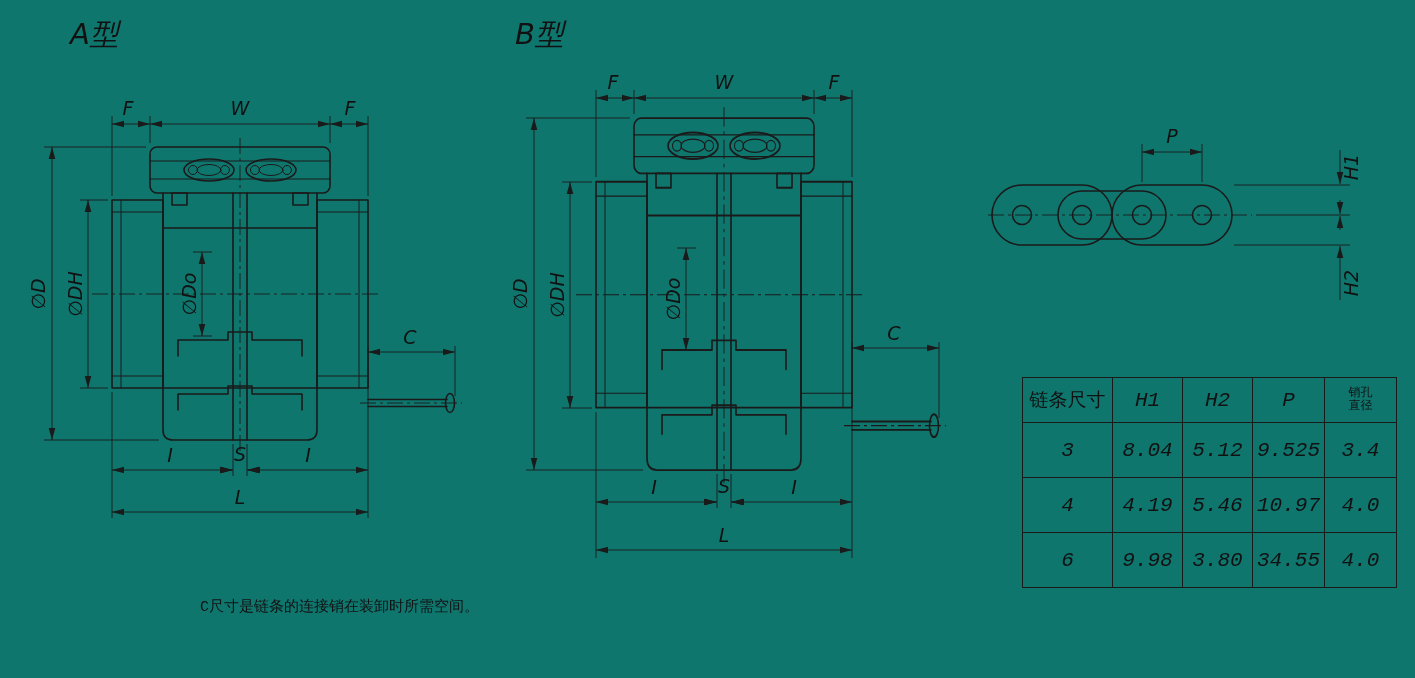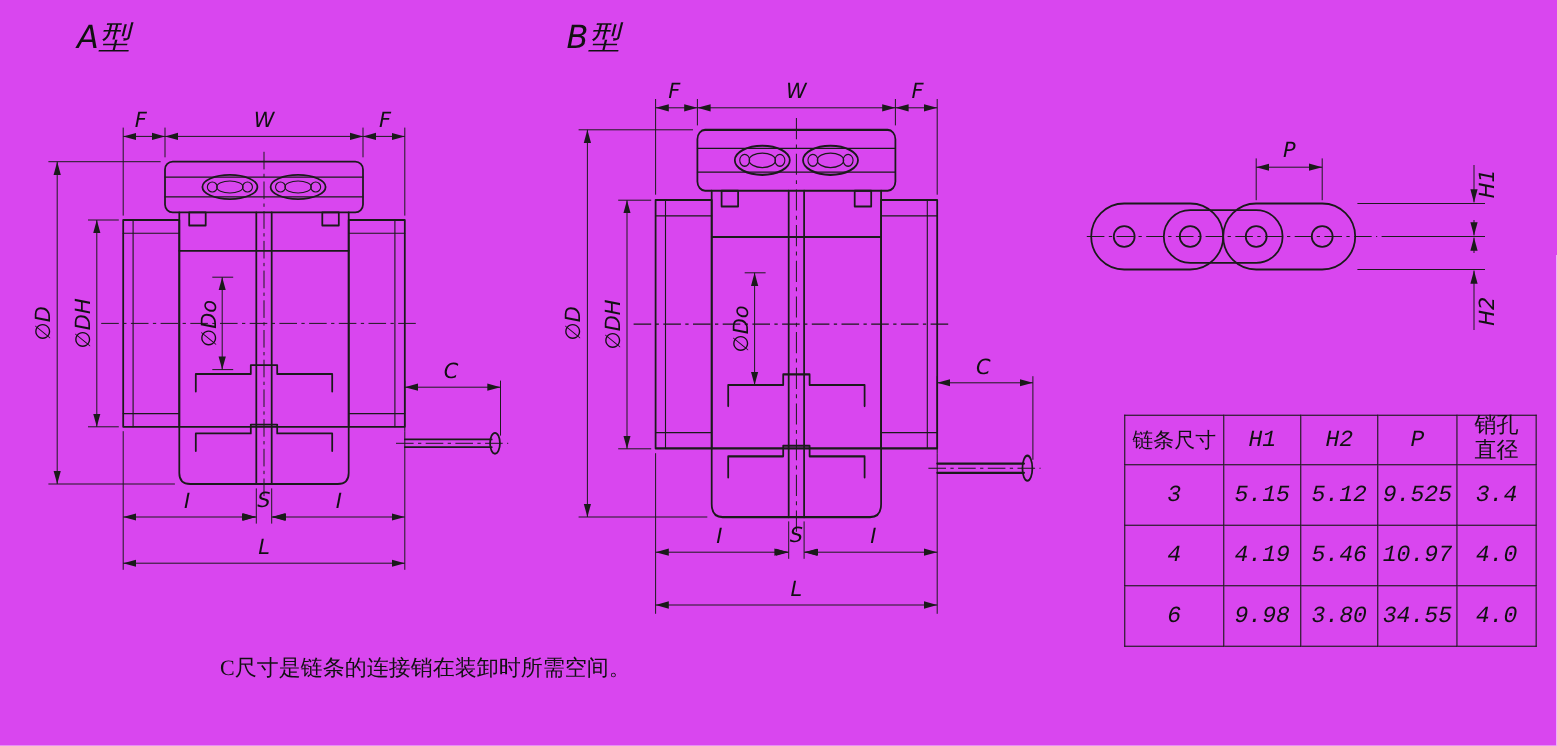--- a/index.html
+++ b/index.html
@@ -1,39 +1,39 @@
 <!DOCTYPE html>
 <html><head>
 <meta charset="utf-8">
 <style>
   html,body{margin:0;padding:0;background:#fff;}
-  .page{position:relative;width:1415px;height:678px;background:#d946ef;overflow:hidden;
+  .page{position:relative;width:1415px;height:678px;background:#0f766e;overflow:hidden;
         font-family:"DejaVu Sans",sans-serif;color:#111;}
   svg{position:absolute;left:0;top:0;}
   
   .outline{stroke:#1a1a1a;stroke-width:1.6;fill:none;stroke-linejoin:round;stroke-linecap:round;}
   .outline .thin{stroke-width:1;}
   .cl{stroke:#1a1a1a;stroke-width:0.9;fill:none;stroke-dasharray:16 4 3 4;}
   .dim line{stroke:#1a1a1a;stroke-width:0.9;fill:none;}
   .arr2{marker-start:url(#arw);marker-end:url(#arw);}
   .arrE{marker-end:url(#arw);}
   text{fill:#111;font-family:"DejaVu Sans",sans-serif;font-style:italic;font-size:19px;text-anchor:middle;}
   text.title{font-size:29px;text-anchor:start;}
   
   .spec-table{position:absolute;left:1022px;top:377px;border-collapse:collapse;table-layout:fixed;}
   .spec-table th,.spec-table td{border:1.8px solid #1a1a1a;text-align:center;vertical-align:middle;
         padding:0;font-weight:normal;font-family:Liberation Mono, monospace;}
   .spec-table th{height:44px;}
   .spec-table td{height:54px;}
   .cjk{font-size:19px;font-style:normal;font-family:"Liberation Sans",sans-serif;}
-  .cjk.small{font-size:20px;line-height:1.1;white-space:pre-line;margin-top:24px;}
+  .cjk.small{font-size:12px;line-height:1.1;white-space:pre-line;margin-top:24px;}
   .it{font-style:italic;font-size:21px;font-family:"DejaVu Sans",sans-serif;}
   
-  .notes{position:absolute;left:200px;top:592px;font-size:20px;line-height:32px;
-        font-family:Liberation Serif, serif;color:#111;text-align:center;}
+  .notes{position:absolute;left:200px;top:592px;font-size:15px;line-height:32px;
+        font-family:Liberation Mono, monospace;color:#111;text-align:center;}
 </style>
 </head>
 <body>
 
 <div class="page">
 <svg width="1415" height="678" viewBox="0 0 1415 678">
   <defs>
     <marker id="arw" markerUnits="userSpaceOnUse" markerWidth="13" markerHeight="9" refX="12" refY="4.5" orient="auto-start-reverse">
       <path d="M0,1.2 L12,4.5 L0,7.8 Z" fill="#1a1a1a"></path>
     </marker>
@@ -235,21 +235,21 @@
         <tr>
     <th class="cjk">链条尺寸</th>
     <th class="it">H1</th>
     <th class="it">H2</th>
     <th class="it">P</th>
     <th class="cjk small">销孔
 直径</th>
   </tr>
   <tr>
     <td class="it">3</td>
-    <td class="it">5.15</td>
+    <td class="it">8.04</td>
     <td class="it">5.12</td>
     <td class="it">9.525</td>
     <td class="it">3.4</td>
   </tr>
   <tr>
     <td class="it">4</td>
     <td class="it">4.19</td>
     <td class="it">5.46</td>
     <td class="it">10.97</td>
     <td class="it">4.0</td>

